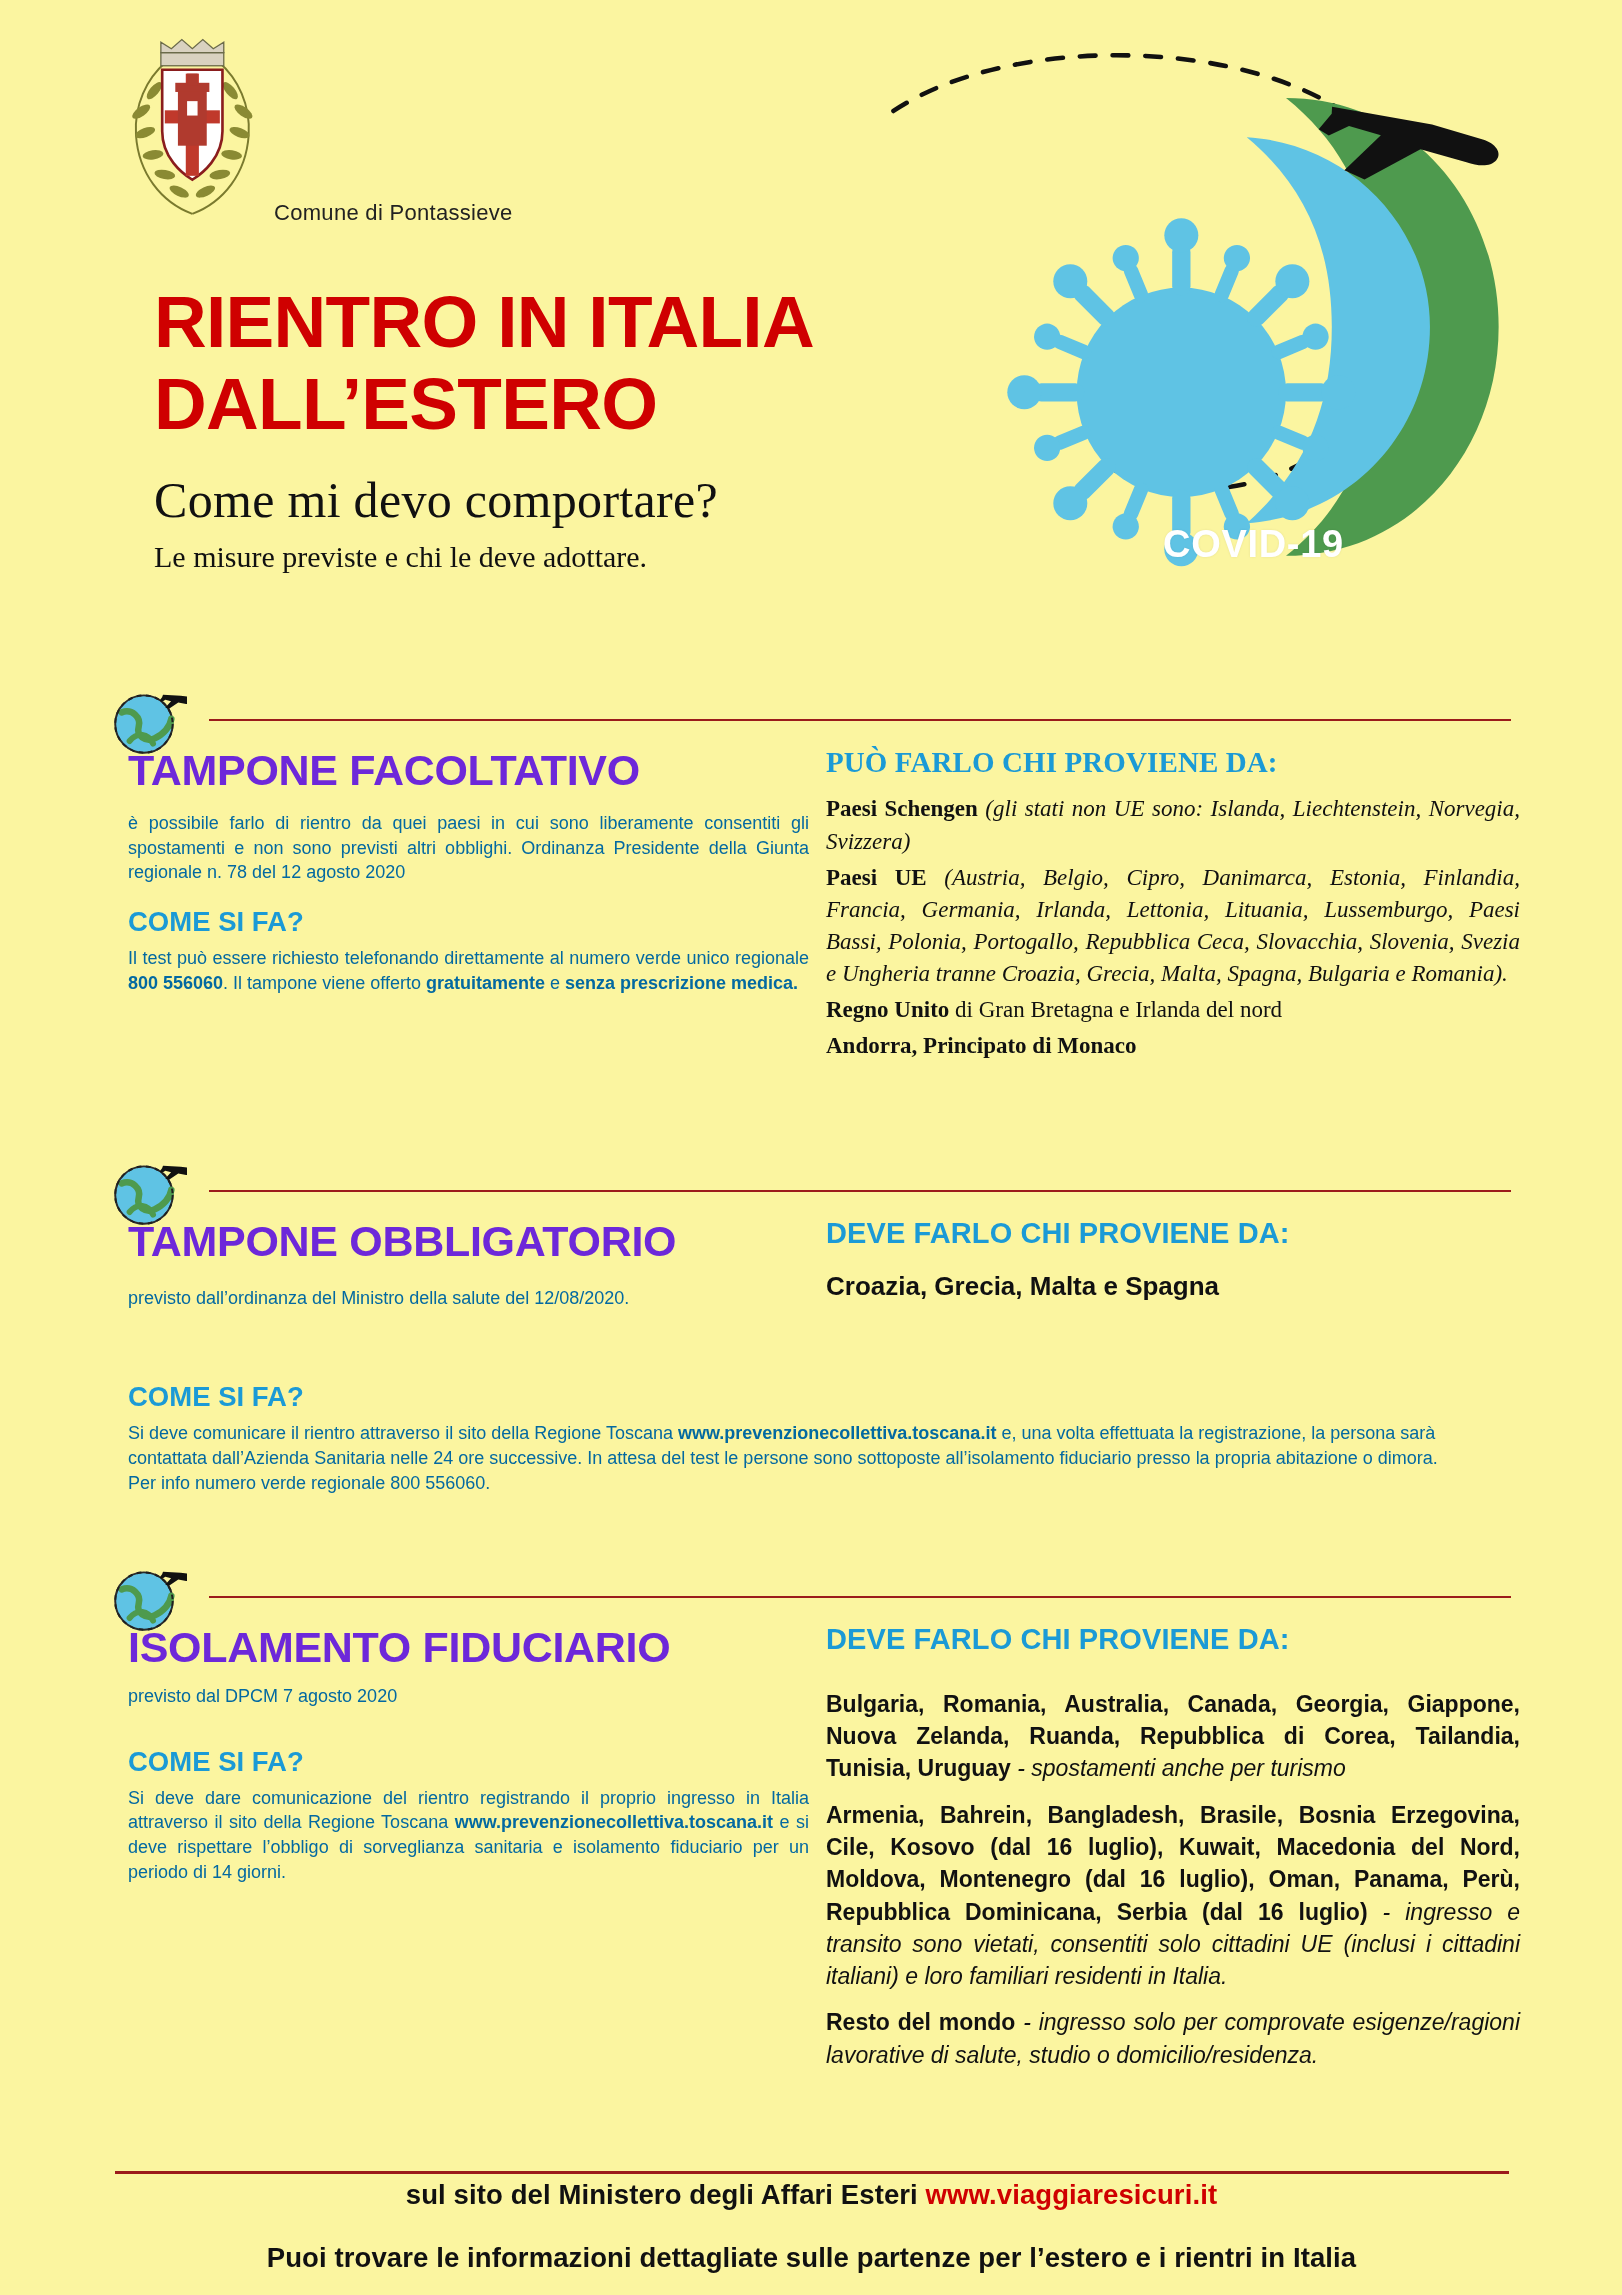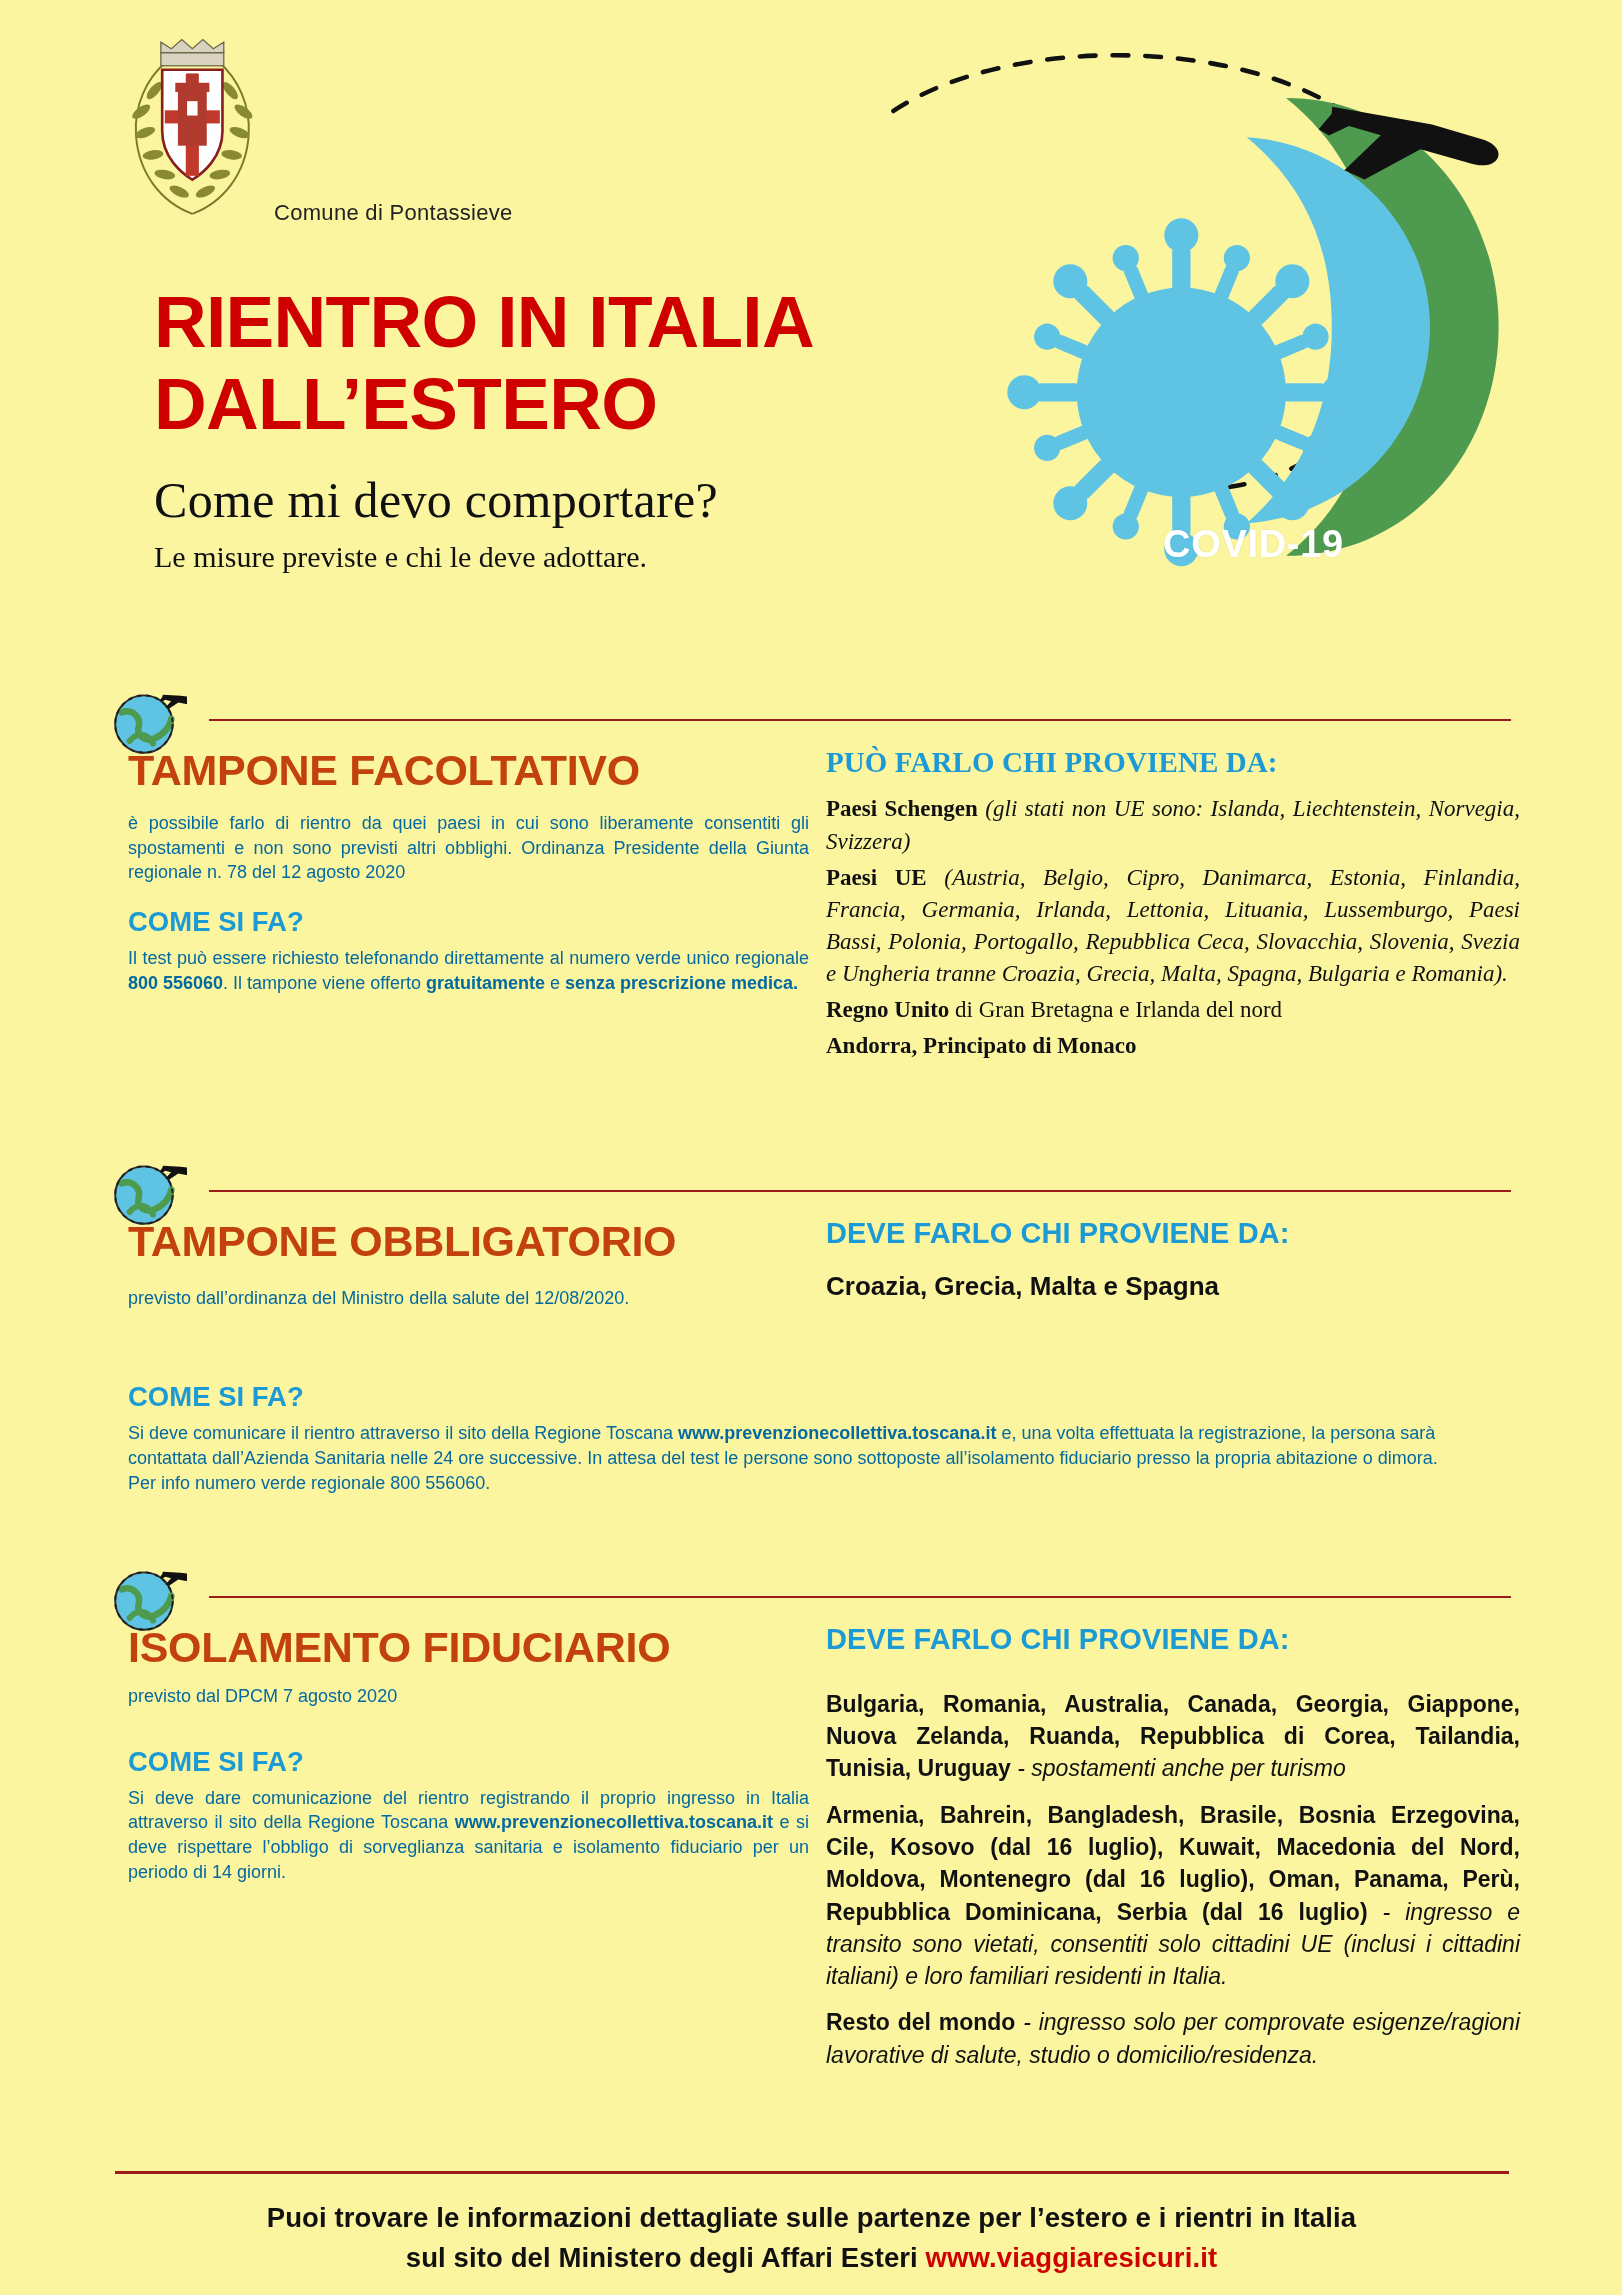--- a/index.html
+++ b/index.html
@@ -112,21 +112,21 @@
   }
   .col-right {
     position: absolute;
     left: 826px;
     width: 694px;
   }
   h2.sec-title {
     margin: 0;
     font-size: 43px;
     font-weight: bold;
-    color: #c2410c;
+    color: #6d28d9;
     letter-spacing: -0.3px;
   }
   h3.sec-right-title {
     margin: 0;
     font-size: 29px;
     font-weight: bold;
     color: #1b9ad6;
     letter-spacing: 0.1px;
   }
   .howto {
@@ -399,20 +399,20 @@
       <div class="right-list" style="margin-top:32px;">
         <p style="margin-bottom:14.4px;"><span class="b">Bulgaria, Romania, Australia, Canada, Georgia, Giappone, Nuova Zelanda, Ruanda, Repubblica di Corea, Tailandia, Tunisia, Uruguay</span><span class="i"> - spostamenti anche per turismo</span></p>
         <p style="margin-bottom:14.4px;"><span class="b">Armenia, Bahrein, Bangladesh, Brasile, Bosnia Erzegovina, Cile, Kosovo (dal 16 luglio), Kuwait, Macedonia del Nord, Moldova, Montenegro (dal 16 luglio), Oman, Panama, Perù, Repubblica Dominicana, Serbia (dal 16 luglio)</span><span class="i"> - ingresso e transito sono vietati, consentiti solo cittadini UE (inclusi i cittadini italiani) e loro familiari residenti in Italia.</span></p>
         <p><span class="b">Resto del mondo</span><span class="i"> - ingresso solo per comprovate esigenze/ragioni lavorative di salute, studio o  domicilio/residenza.</span></p>
       </div>
     </div>
   </div>
 
   <div class="footer">
     <div class="footer-rule"></div>
-    <div class="footer-line footer-l1">Puoi trovare le informazioni dettagliate sulle partenze per l’estero e i rientri in Italia</div>
     <div class="footer-line footer-l2">
       <span>sul sito del Ministero degli Affari Esteri </span><span class="url">www.viaggiaresicuri.it</span>
     </div>
+    <div class="footer-line footer-l1">Puoi trovare le informazioni dettagliate sulle partenze per l’estero e i rientri in Italia</div>
   </div>
 
 </div>
 
 
 </body></html>

